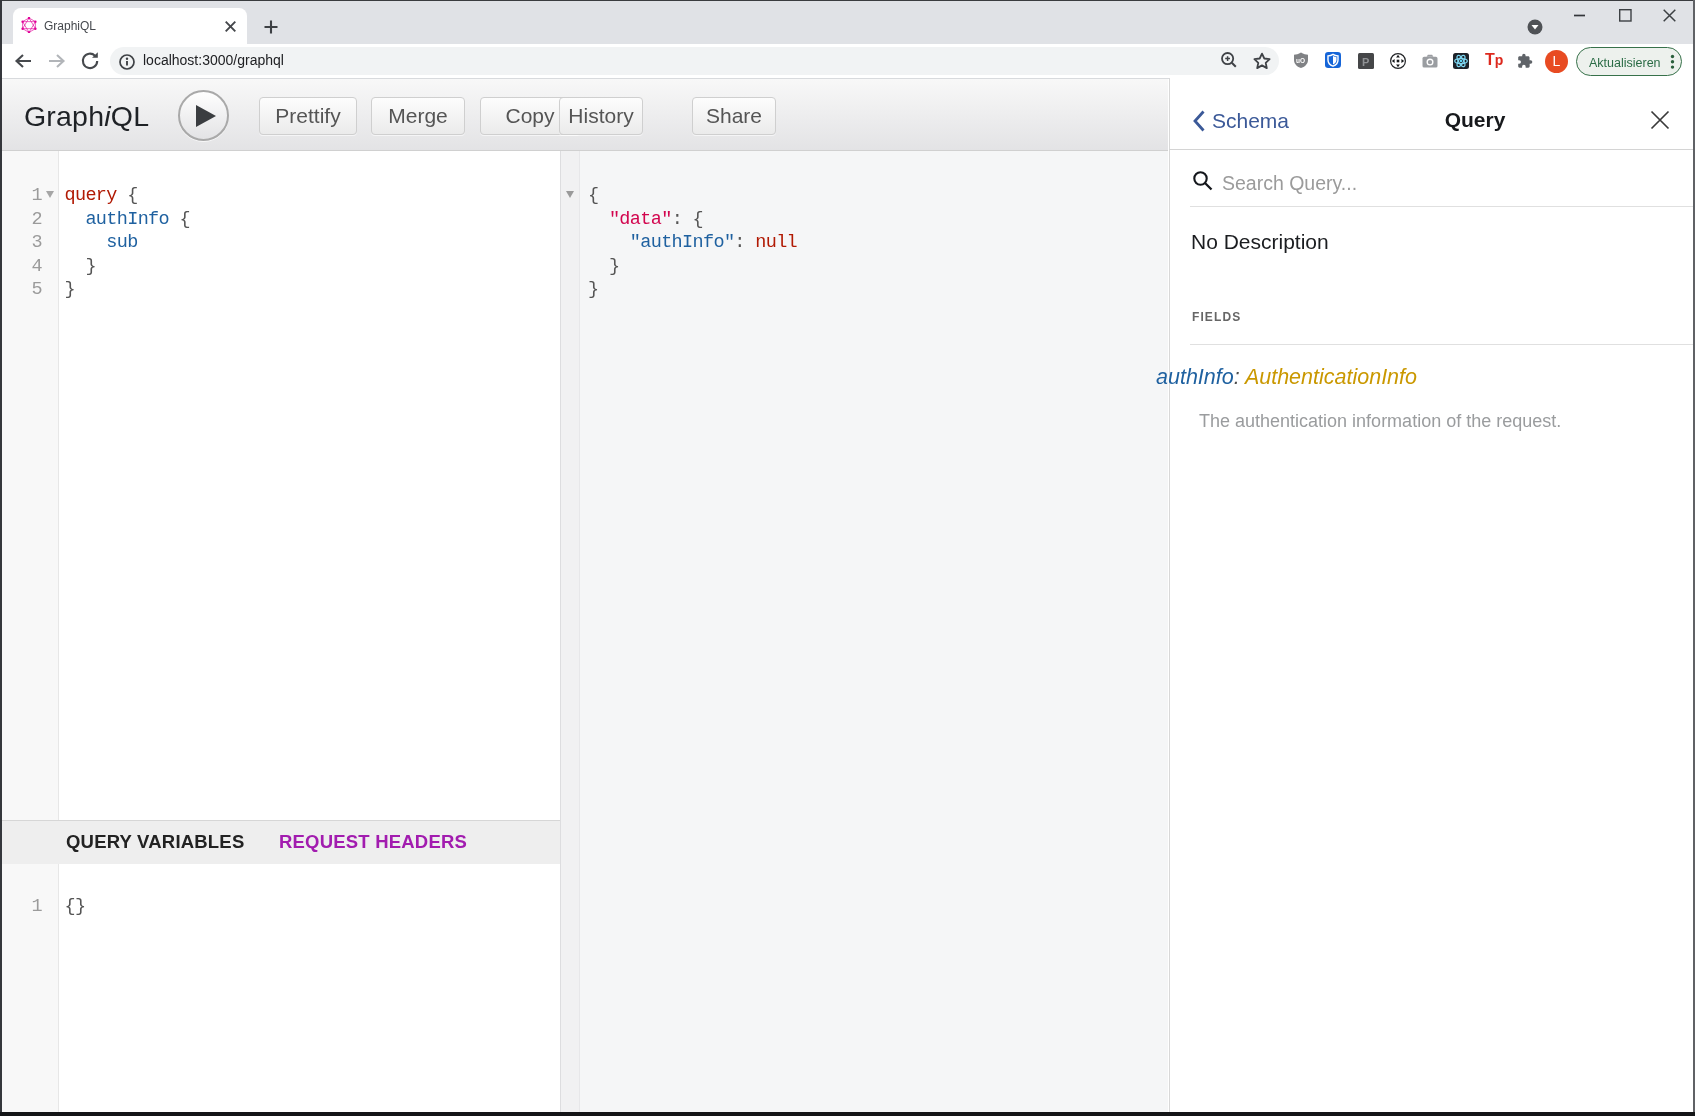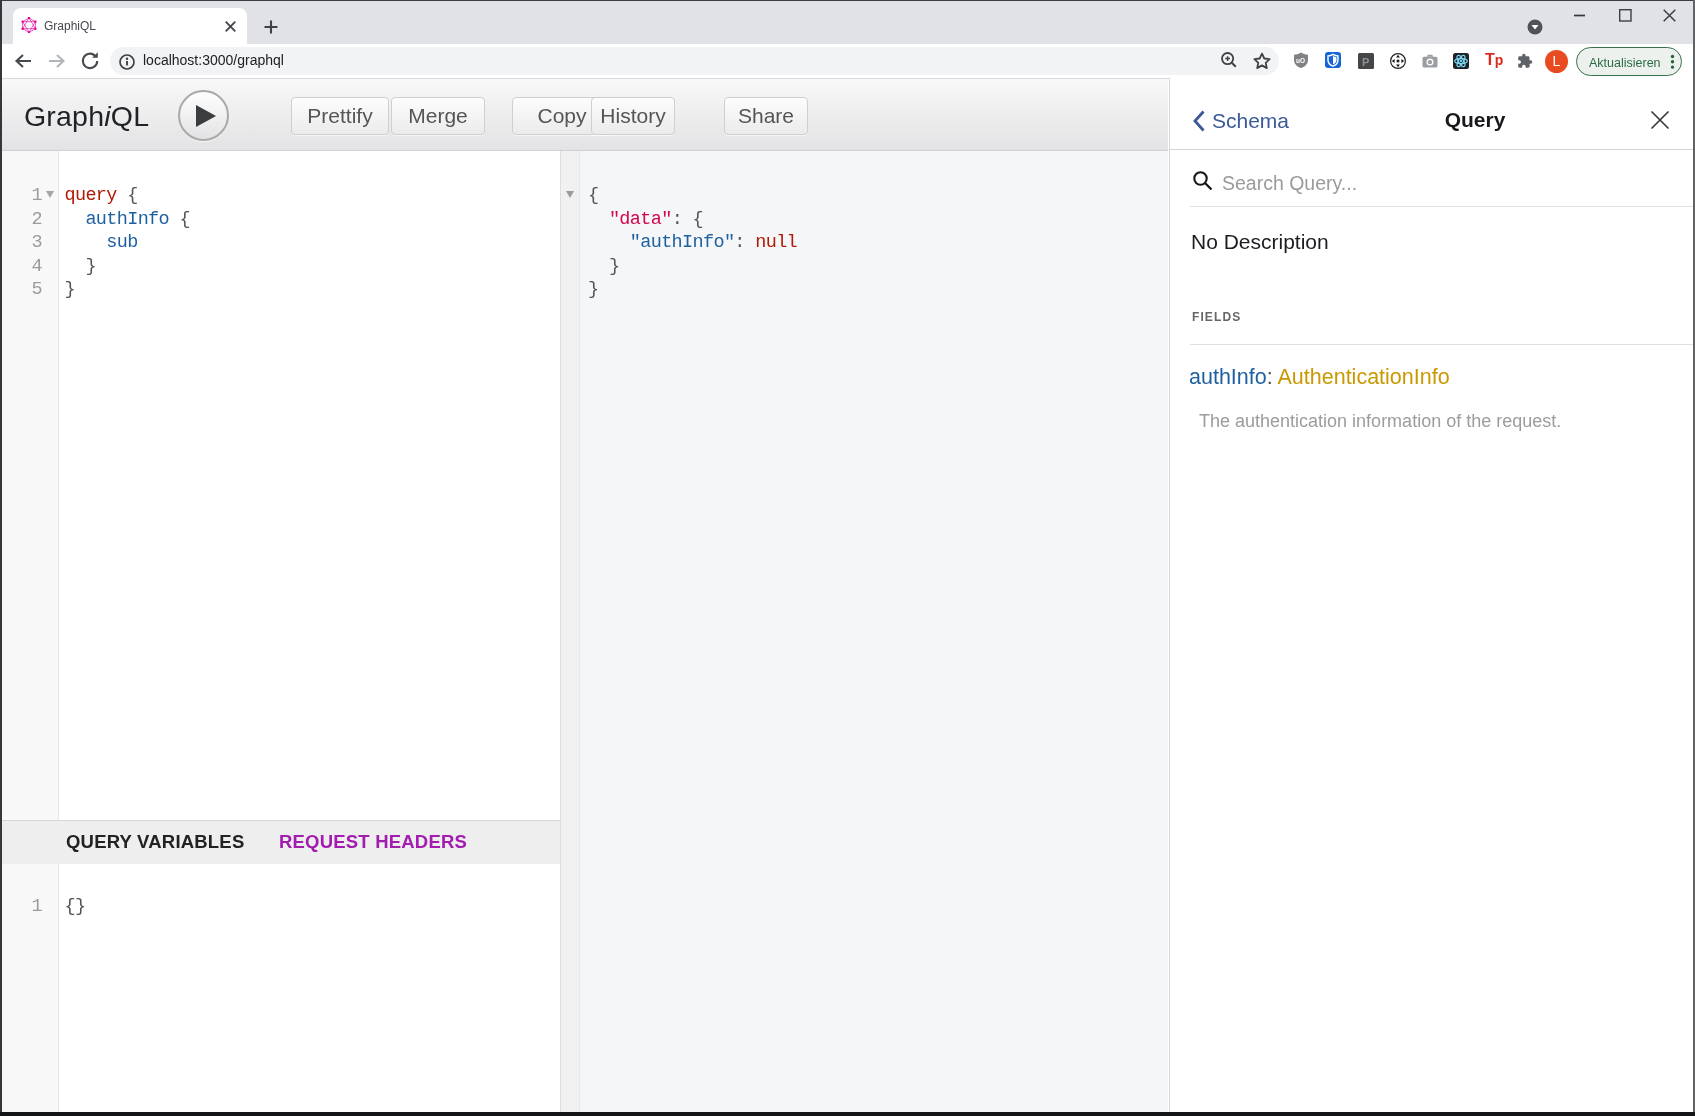--- a/index.html
+++ b/index.html
@@ -14,21 +14,21 @@
 #addr { left:0; top:44px; width:1695px; height:35px; background:#fff; border-bottom:1px solid #d8dadd; }
 #pill { left:110px; top:47px; width:1169px; height:28px; border-radius:14px; background:#f1f3f4; }
 #url { left:143px; top:52px; font-size:14px; color:#202124; }
 #aktual { left:1576px; top:47px; width:106px; height:29px; border:1.5px solid #37714a; border-radius:15px; background:#edf1ed;text-decoration:underline; }
 #aktual span { position:absolute; left:12px; top:7.5px; font-size:12.5px; color:#2a6b45; }
 
 #topbar { left:2px; top:79px; width:1166px; height:72px; background:linear-gradient(#f8f8f8,#e3e3e5); border-bottom:1px solid #d0d0d0; }
 #logo { left:24px; top:100px; font-size:28.5px; color:#1f2226; letter-spacing:0.2px;}
 #playbtn { left:178px; top:90px; width:51px; height:51px; border-radius:50%; border:2px solid #a9a9a9; background:linear-gradient(#fefefe,#e3e3e5); box-shadow:0 1px 0 rgba(255,255,255,.7); }
 #playtri { left:196px; top:104.5px; width:0; height:0; border-left:20px solid #3a3d40; border-top:11.8px solid transparent; border-bottom:11.8px solid transparent; }
-.tbtn { position:absolute; top:97px; height:38px; border:1px solid #cfcfcf; border-radius:4px; background:linear-gradient(#fdfdfd,#ebebeb); color:#555; font-size:21px; text-align:center; line-height:36px; box-shadow:0 1px 0 rgba(255,255,255,.6);margin-left:32px; }
+.tbtn { position:absolute; top:97px; height:38px; border:1px solid #cfcfcf; border-radius:4px; background:linear-gradient(#fdfdfd,#ebebeb); color:#555; font-size:21px; text-align:center; line-height:36px; box-shadow:0 1px 0 rgba(255,255,255,.6); }
 
 #qpane { left:2px; top:151px; width:558px; height:669px; background:#fff; }
 #qgutter { left:2px; top:151px; width:57px; height:669px; background:#f8f8f8; border-right:1px solid #e7e7e7; }
 .codeline { height:23.5px; white-space:pre; }
 #qnums { left:2px; top:184px; width:40px; text-align:right; color:#9b9b9b; font-size:18.5px; letter-spacing:-0.65px; line-height:23.5px; }
 #qcode { left:64.5px; top:184px; font-size:18.5px; letter-spacing:-0.65px; line-height:23.5px; color:#555; }
 .fold { position:absolute; width:0; height:0; border-left:4.5px solid transparent; border-right:4.5px solid transparent; border-top:7px solid #a6a6a6; }
 
 #vbar { left:2px; top:820px; width:558px; height:44px; background:#eeeeee; border-top:1px solid #d6d6d6; }
 #vtab1 { left:66px; top:831px; font-size:18.5px; font-weight:bold; letter-spacing:0.2px; color:#222; }
@@ -44,21 +44,21 @@
 
 #doc { left:1169px; top:78px; width:524px; height:1034px; background:#fff; border-left:1px solid #d8d8d8; }
 #dochead { left:1169px; top:78px; width:524px; height:72px; border-bottom:1px solid #d4d4d4; }
 #schema { left:1212px; top:109px; font-size:21px; color:#3B5998; }
 #doctitle { left:1375px; top:108px; width:200px; text-align:center; font-size:21px; font-weight:bold; color:#17191c; }
 #searchdiv { left:1190px; top:206px; width:503px; height:1px; background:#e0e0e0; }
 #searchtxt { left:1222px; top:172px; font-size:19.5px; color:#9b9b9b; }
 #nodesc { left:1191px; top:230px; font-size:21px; color:#1b1d20; }
 #fields { left:1192px; top:310px; font-size:12px; font-weight:bold; letter-spacing:1.1px; color:#666; }
 #fielddiv { left:1190px; top:344px; width:503px; height:1px; background:#e0e0e0; }
-#authrow { left:1189px; top:365px; font-size:21.5px; }
+#authrow { left:1156px; top:365px; font-size:21.5px;font-style:italic; }
 #fdesc { left:1199px; top:410.5px; font-size:18px; color:#9a9c9e; }
 
 #bleft { left:0; top:0; width:2px; height:1116px; background:#35373c; }
 #bright { left:1693px; top:0; width:2px; height:1116px; background:#606266; }
 #bbottom { left:0; top:1112px; width:1695px; height:4px; background:#141517; }
 </style>
 </head>
 <body>
 
 <div class="abs" id="tabstrip"></div>
@@ -173,21 +173,21 @@
     <circle cx="3.5" cy="2.5" r="1.7" fill="#2a5f3c"></circle>
     <circle cx="3.5" cy="7.8" r="1.7" fill="#2a5f3c"></circle>
     <circle cx="3.5" cy="13.1" r="1.7" fill="#2a5f3c"></circle>
   </svg>
 
 <div class="abs" id="topbar"></div>
 <div class="abs" id="logo">Graph<i>i</i>QL</div>
 <div class="abs" id="playbtn"></div>
 <div class="abs" id="playtri"></div>
 <div class="tbtn" style="left:259px;width:98px;">Prettify</div>
-<div class="tbtn" style="left:359px;width:94px;">Merge</div>
+<div class="tbtn" style="left:371px;width:94px;">Merge</div>
 <div class="tbtn" style="left:480px;width:100px;">Copy</div>
 <div class="tbtn" style="left:559px;width:84px;">History</div>
 <div class="tbtn" style="left:692px;width:84px;">Share</div>
 
 <div class="abs" id="qpane"></div>
 <div class="abs" id="qgutter"></div>
 <div class="abs mono" id="qnums">
     <div class="codeline">1</div>
     <div class="codeline">2</div>
     <div class="codeline">3</div>

